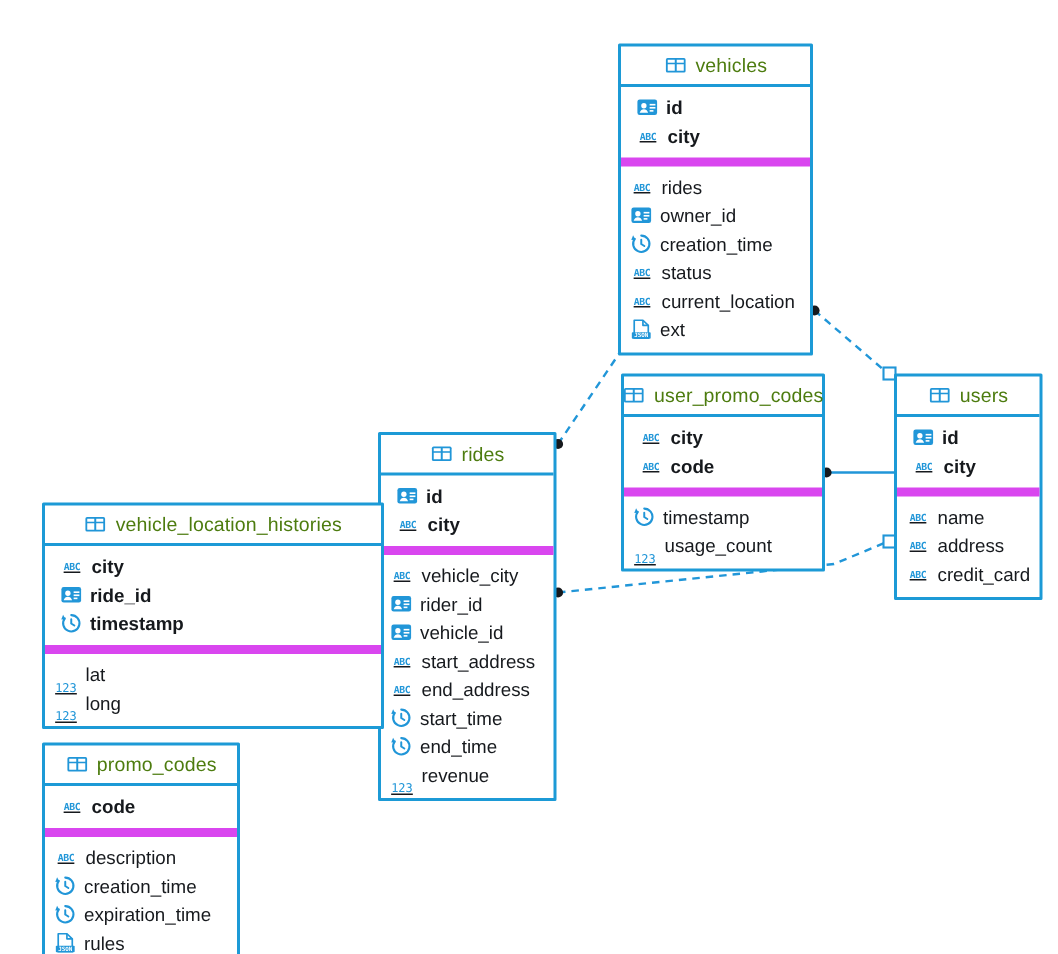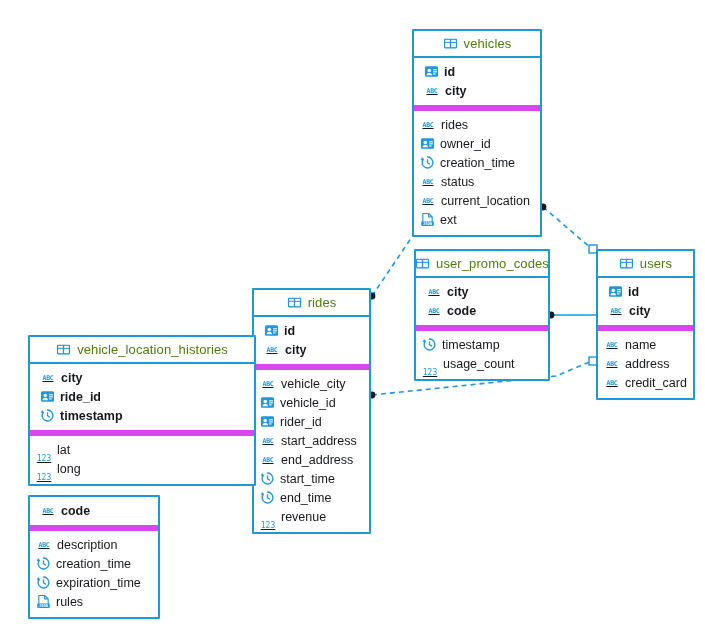--- a/index.html
+++ b/index.html
@@ -356,34 +356,34 @@
           <span class="ico">
             <svg viewBox="0 0 16 16">
               <rect x="1" y="2.5" width="14" height="11" rx="1.6" fill="#2196d8"></rect>
               <circle cx="5.6" cy="6.9" r="1.9" fill="#fff"></circle>
               <path d="M2.6 11.9c0.5-1.7 1.7-2.5 3-2.5s2.5 0.8 3 2.5z" fill="#fff"></path>
               <rect x="9.7" y="5.6" width="4.1" height="1.15" fill="#fff"></rect>
               <rect x="9.7" y="7.8" width="4.1" height="1.15" fill="#fff"></rect>
               <rect x="9.7" y="10.0" width="2.7" height="1.15" fill="#fff"></rect>
             </svg>
           </span>
+          <span>rider_id</span>
+        </div>
+        <div class="col">
+          <span class="ico">
+            <svg viewBox="0 0 16 16">
+              <rect x="1" y="2.5" width="14" height="11" rx="1.6" fill="#2196d8"></rect>
+              <circle cx="5.6" cy="6.9" r="1.9" fill="#fff"></circle>
+              <path d="M2.6 11.9c0.5-1.7 1.7-2.5 3-2.5s2.5 0.8 3 2.5z" fill="#fff"></path>
+              <rect x="9.7" y="5.6" width="4.1" height="1.15" fill="#fff"></rect>
+              <rect x="9.7" y="7.8" width="4.1" height="1.15" fill="#fff"></rect>
+              <rect x="9.7" y="10.0" width="2.7" height="1.15" fill="#fff"></rect>
+            </svg>
+          </span>
           <span>vehicle_id</span>
-        </div>
-        <div class="col">
-          <span class="ico">
-            <svg viewBox="0 0 16 16">
-              <rect x="1" y="2.5" width="14" height="11" rx="1.6" fill="#2196d8"></rect>
-              <circle cx="5.6" cy="6.9" r="1.9" fill="#fff"></circle>
-              <path d="M2.6 11.9c0.5-1.7 1.7-2.5 3-2.5s2.5 0.8 3 2.5z" fill="#fff"></path>
-              <rect x="9.7" y="5.6" width="4.1" height="1.15" fill="#fff"></rect>
-              <rect x="9.7" y="7.8" width="4.1" height="1.15" fill="#fff"></rect>
-              <rect x="9.7" y="10.0" width="2.7" height="1.15" fill="#fff"></rect>
-            </svg>
-          </span>
-          <span>rider_id</span>
         </div>
         <div class="col">
           <span class="ico ico-abc">
             <span class="ico-txt">ABC</span>
           </span>
           <span>start_address</span>
         </div>
         <div class="col">
           <span class="ico ico-abc">
             <span class="ico-txt">ABC</span>
@@ -471,20 +471,32 @@
         </div>
         <div class="col">
           <span class="ico ico-num">
             <span class="ico-txt">123</span>
           </span>
           <span>long</span>
         </div>
       </div>
     </div>
     <div class="table" style="left: 28px; top: 495px; width: 132px;">
+      <div class="tbl-header">
+        <span class="ico">
+          <svg viewBox="0 0 16 16">
+            <rect x="1" y="2.8" width="14" height="10.4" rx="1.2" fill="#2196d8"></rect>
+            <rect x="2.3" y="4.1" width="5.0" height="2.1" fill="#fff"></rect>
+            <rect x="8.7" y="4.1" width="5.0" height="2.1" fill="#fff"></rect>
+            <rect x="2.3" y="7.3" width="5.0" height="4.6" fill="#fff"></rect>
+            <rect x="8.7" y="7.3" width="5.0" height="4.6" fill="#fff"></rect>
+          </svg>
+        </span>
+        <span class="tbl-title">promo_codes</span>
+      </div>
       <div class="pk-group">
         <div class="col pk">
           <span class="ico ico-abc">
             <span class="ico-txt">ABC</span>
           </span>
           <span>code</span>
         </div>
       </div>
       <div class="col-group">
         <div class="col">

